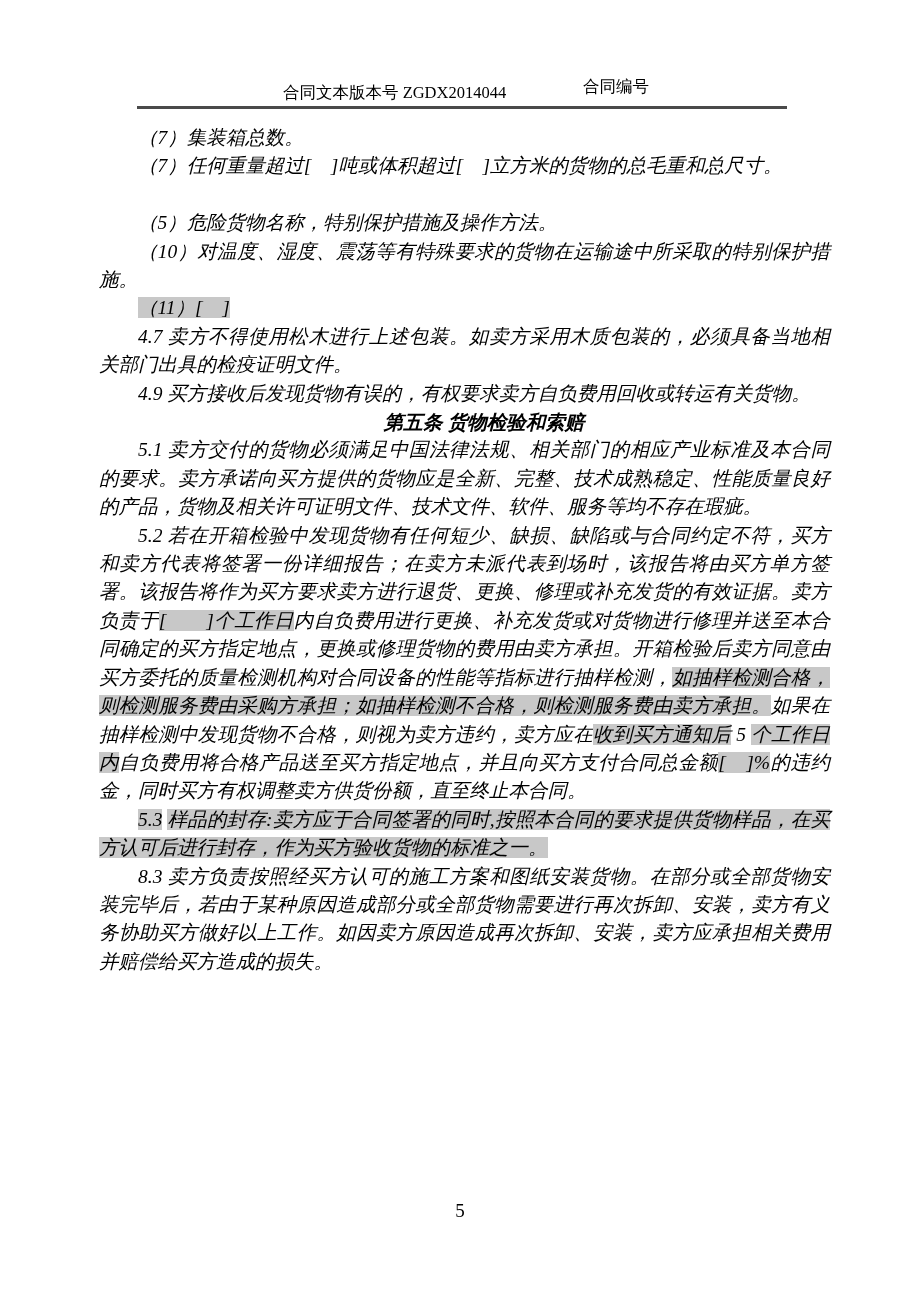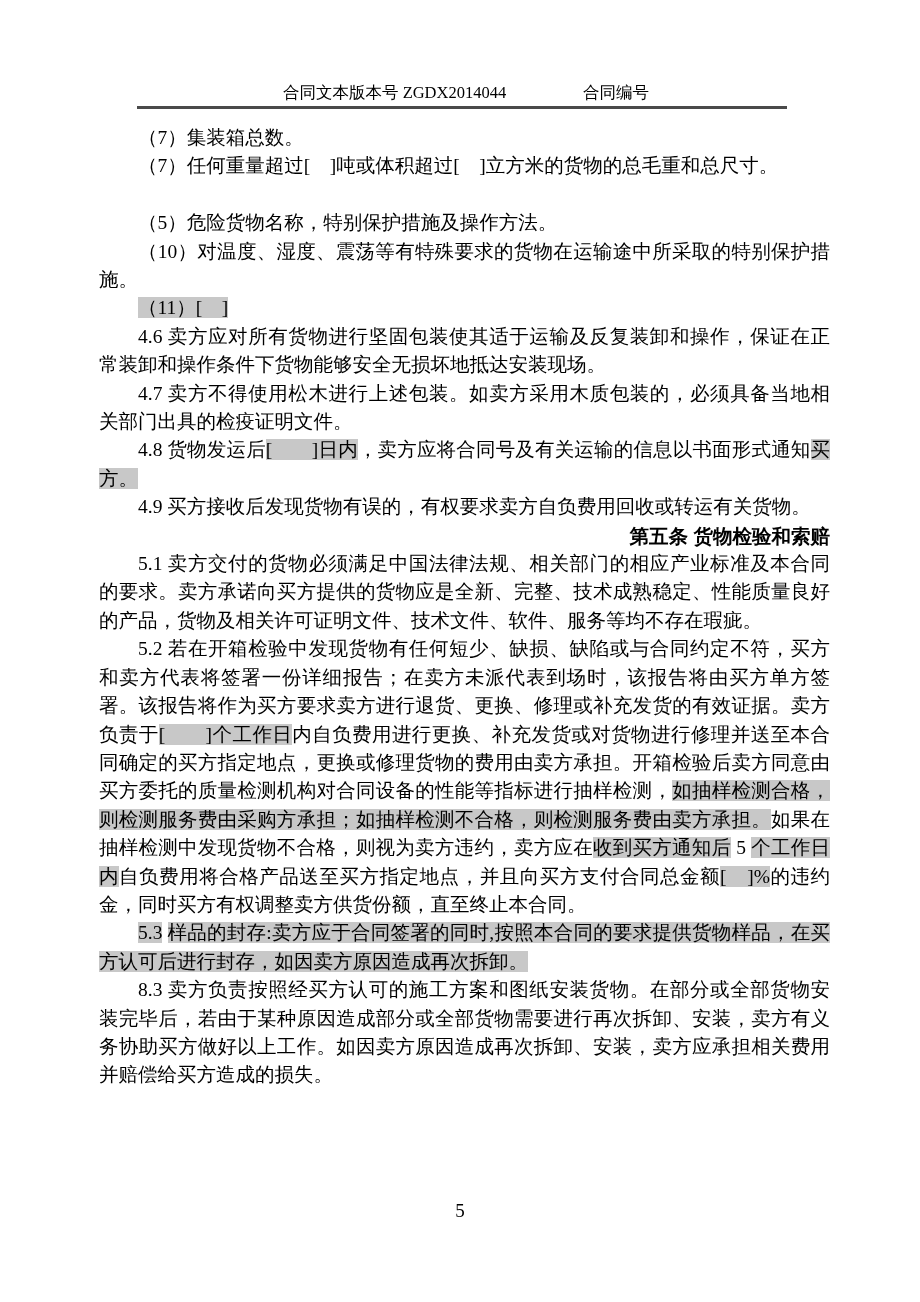--- a/index.html
+++ b/index.html
@@ -9,38 +9,39 @@
     position:relative; width:920px; height:1302px; margin:16px auto;
     background:var(--paper); color:var(--ink);
     font-family:"Liberation Serif","DejaVu Serif",serif;
     overflow:hidden;
   }
   .hdr-version {
     position:absolute; left:283px; top:66px;
     font-size:16.5px; white-space:nowrap;
   }
   .hdr-contract-no {
-    position:absolute; left:583px; top:66px;
+    position:absolute; left:583px; top:60px;
     font-size:16.5px; white-space:nowrap;
   }
   .hdr-rule {
     position:absolute; left:137px; top:90px; width:650px; height:3px;
     background:var(--rule);
   }
   .doc-body {
     position:absolute; left:99px; top:108px; width:731px;
     font-size:19.5px; line-height:28.4px;
     text-align:justify;
+    font-style:italic;
   }
   p.para { margin:0; padding:0; text-indent:39px; }
   p.blank { height:28.4px; }
   p.heading {
     font-weight:bold;
     font-family:"Liberation Sans","DejaVu Sans",sans-serif;
-    text-align:right;
+    text-align:center;
   }
   .hl { background:var(--hl); }
   .page-footer {
     position:absolute; left:0; top:1184px; width:920px;
     text-align:center; font-size:19px;
   }
 </style>
 </head>
 <body>
 
@@ -51,27 +52,25 @@
     <div class="hdr-rule"></div>
   </div>
 
   <div class="doc-body" id="doc-body">
       <p class="para body"><span>（7）集装箱总数。</span></p>
       <p class="para body"><span>（7）任何重量超过[　]吨或体积超过[　]立方米的货物的总毛重和总尺寸。</span></p>
       <p class="para blank"></p>
       <p class="para body"><span>（5）危险货物名称，特别保护措施及操作方法。</span></p>
       <p class="para body"><span>（10）对温度、湿度、震荡等有特殊要求的货物在运输途中所采取的特别保护措施。</span></p>
       <p class="para body"><span class="hl">（11）[　]</span></p>
-      <p class="para body"><span>4.6 卖方应对所有货物进行坚固包装使其适于运输及反复装卸和操作，保证在正常装卸和操作条件下货物能够安全无损坏地抵达安装现场。</span></p>
       <p class="para body"><span>4.7 卖方不得使用松木进行上述包装。如卖方采用木质包装的，必须具备当地相关部门出具的检疫证明文件。</span></p>
-      <p class="para body"><span>4.8 货物发运后</span><span class="hl">[　　]日内</span><span>，卖方应将合同号及有关运输的信息以书面形式通知</span><span class="hl">买方。</span></p>
       <p class="para body"><span>4.9 买方接收后发现货物有误的，有权要求卖方自负费用回收或转运有关货物。</span></p>
       <p class="para heading"><span>第五条 货物检验和索赔</span></p>
       <p class="para body"><span>5.1 卖方交付的货物必须满足中国法律法规、相关部门的相应产业标准及本合同的要求。卖方承诺向买方提供的货物应是全新、完整、技术成熟稳定、性能质量良好的产品，货物及相关许可证明文件、技术文件、软件、服务等均不存在瑕疵。</span></p>
       <p class="para body"><span>5.2 若在开箱检验中发现货物有任何短少、缺损、缺陷或与合同约定不符，买方和卖方代表将签署一份详细报告；在卖方未派代表到场时，该报告将由买方单方签署。该报告将作为买方要求卖方进行退货、更换、修理或补充发货的有效证据。卖方负责于</span><span class="hl">[　　]个工作日</span><span>内自负费用进行更换、补充发货或对货物进行修理并送至本合同确定的买方指定地点，更换或修理货物的费用由卖方承担。开箱检验后卖方同意由买方委托的质量检测机构对合同设备的性能等指标进行抽样检测，</span><span class="hl">如抽样检测合格，则检测服务费由采购方承担；如抽样检测不合格，则检测服务费由卖方承担。</span><span>如果在抽样检测中发现货物不合格，则视为卖方违约，卖方应在</span><span class="hl">收到买方通知后</span><span> 5 </span><span class="hl">个工作日内</span><span>自负费用将合格产品送至买方指定地点，并且向买方支付合同总金额</span><span class="hl">[　]%</span><span>的违约金，同时买方有权调整卖方供货份额，直至终止本合同。</span></p>
-      <p class="para body"><span class="hl">5.3</span><span> </span><span class="hl">样品的封存:卖方应于合同签署的同时,按照本合同的要求提供货物样品，在买方认可后进行封存，如因卖方原因造成再次拆卸。</span></p>
+      <p class="para body"><span class="hl">5.3</span><span> </span><span class="hl">样品的封存:卖方应于合同签署的同时,按照本合同的要求提供货物样品，在买方认可后进行封存，作为买方验收货物的标准之一。</span></p>
       <p class="para body"><span>8.3 卖方负责按照经买方认可的施工方案和图纸安装货物。在部分或全部货物安装完毕后，若由于某种原因造成部分或全部货物需要进行再次拆卸、安装，卖方有义务协助买方做好以上工作。如因卖方原因造成再次拆卸、安装，卖方应承担相关费用并赔偿给买方造成的损失。</span></p>
     </div>
 
   <div class="page-footer">
     <span>5</span>
   </div>
 </div>
 
 </body></html>

